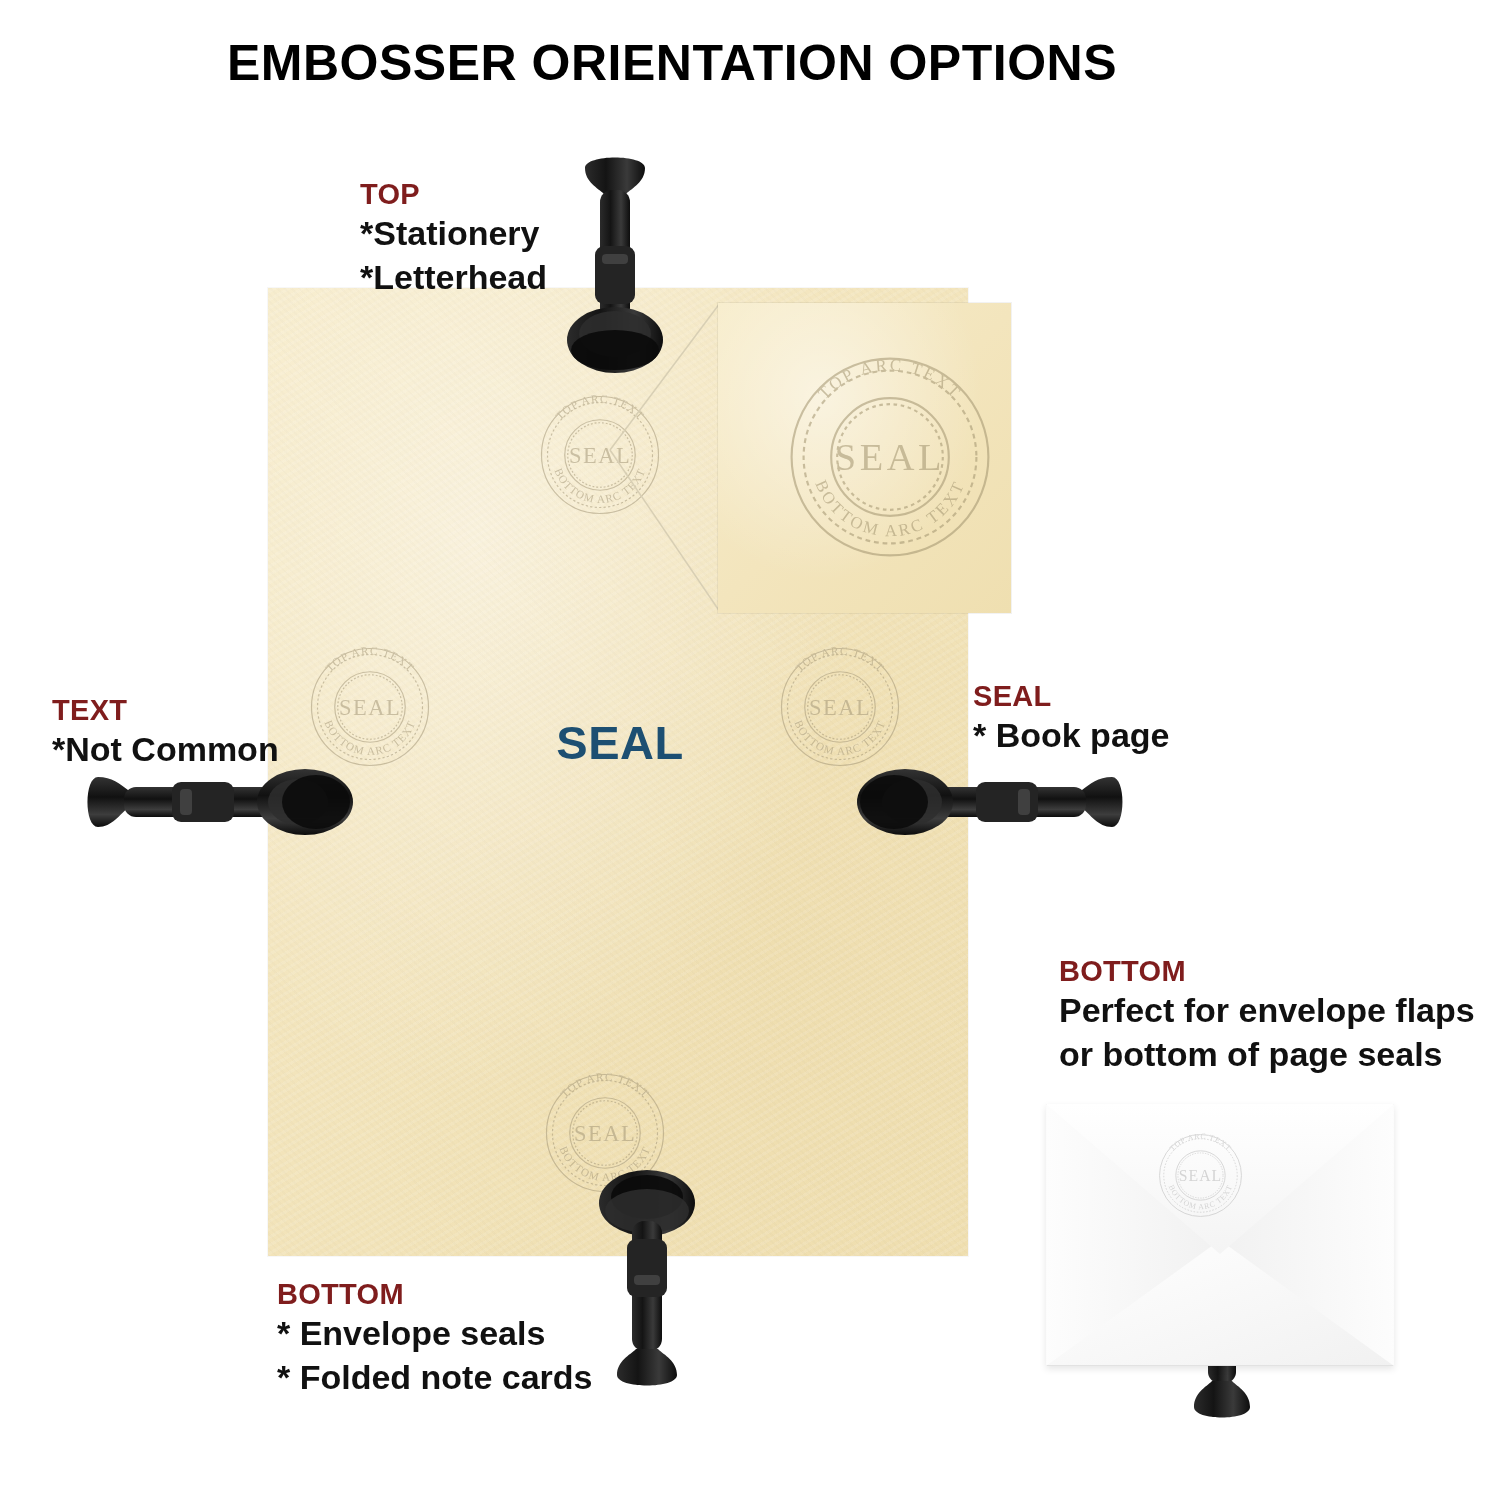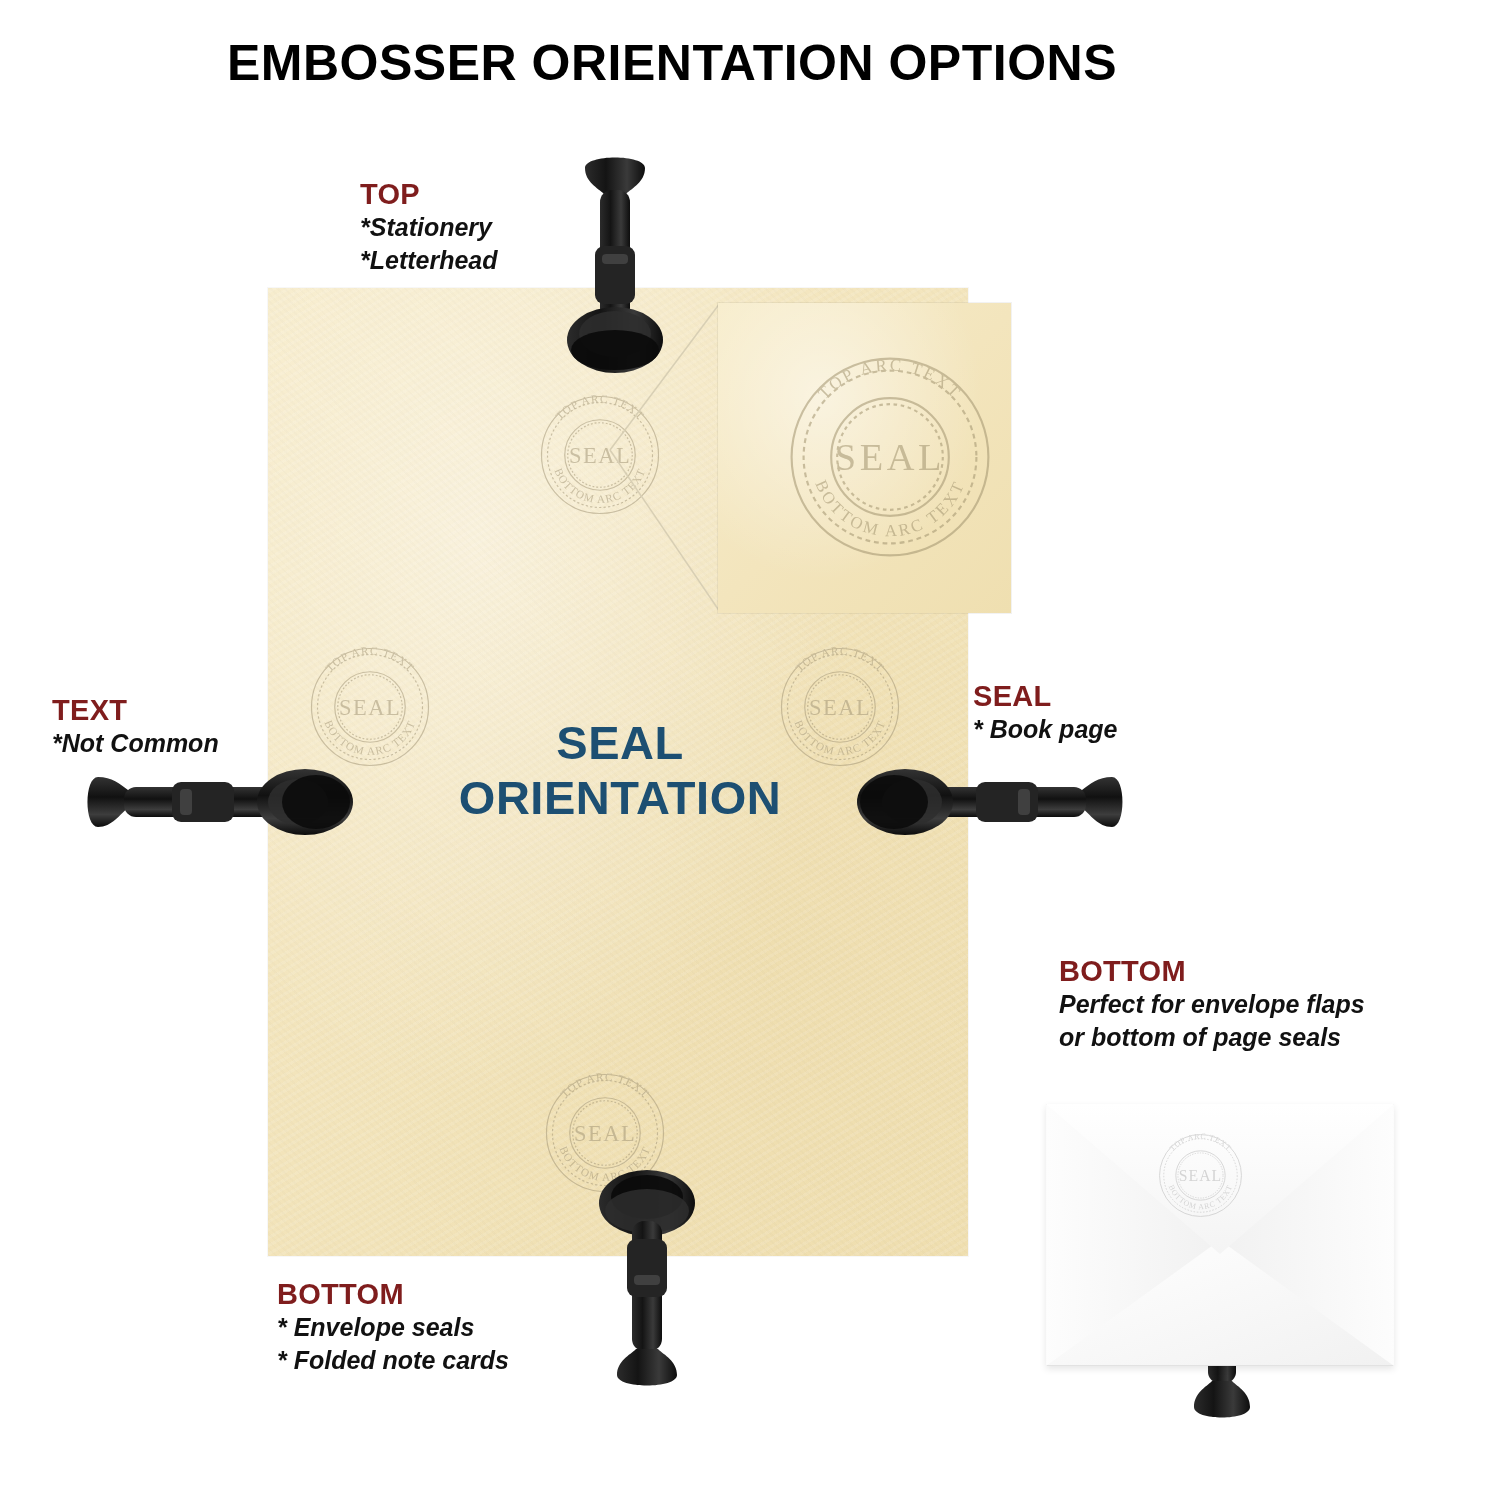--- a/index.html
+++ b/index.html
@@ -113,24 +113,23 @@
   .lbl { position: absolute; }
   .lbl .head {
     color: #7f1d1d;
     font-weight: bold;
     font-size: 29px;
     letter-spacing: 0.3px;
   }
   .lbl .sub {
     color: #111111;
     font-weight: bold;
-    font-size: 25px;
+    font-size: 34px;
     line-height: 1.3;
     white-space: nowrap;
-    font-style: italic;
   }
 
   .lbl-top    { left: 360px; top: 178px; }
   .lbl-left   { left: 52px;  top: 694px; }
   .lbl-right  { left: 973px; top: 680px; }
   .lbl-bottom-paper { left: 277px; top: 1278px; }
   .lbl-bottom-env   { left: 1059px; top: 955px; }
 
   
   .tool { position: absolute; }
@@ -278,21 +277,20 @@
     </text>
     <text font-size="15" font-family="Liberation Serif, serif" fill="#9d9071" letter-spacing="1.4">
       <textPath href="#arcBotD" startOffset="50%" text-anchor="middle">BOTTOM ARC TEXT</textPath>
     </text>
     <text x="100" y="110" font-size="30" font-family="Liberation Serif, serif" fill="#9d9071" text-anchor="middle" letter-spacing="2">SEAL</text>
   </svg>
 </div>
 
 <div class="center-label">
   <div>SEAL</div>
-  <div>ORIENTATION</div>
 </div>
 
 <svg class="callout-lines" viewBox="0 0 480 330">
   <g stroke="#d8cfb4" stroke-width="1.5" fill="none">
     <line x1="10" y1="150" x2="120" y2="3"></line>
     <line x1="10" y1="150" x2="120" y2="312"></line>
   </g>
 </svg>
 <div class="zoom-box"></div>
 <div class="zoom-seal">

